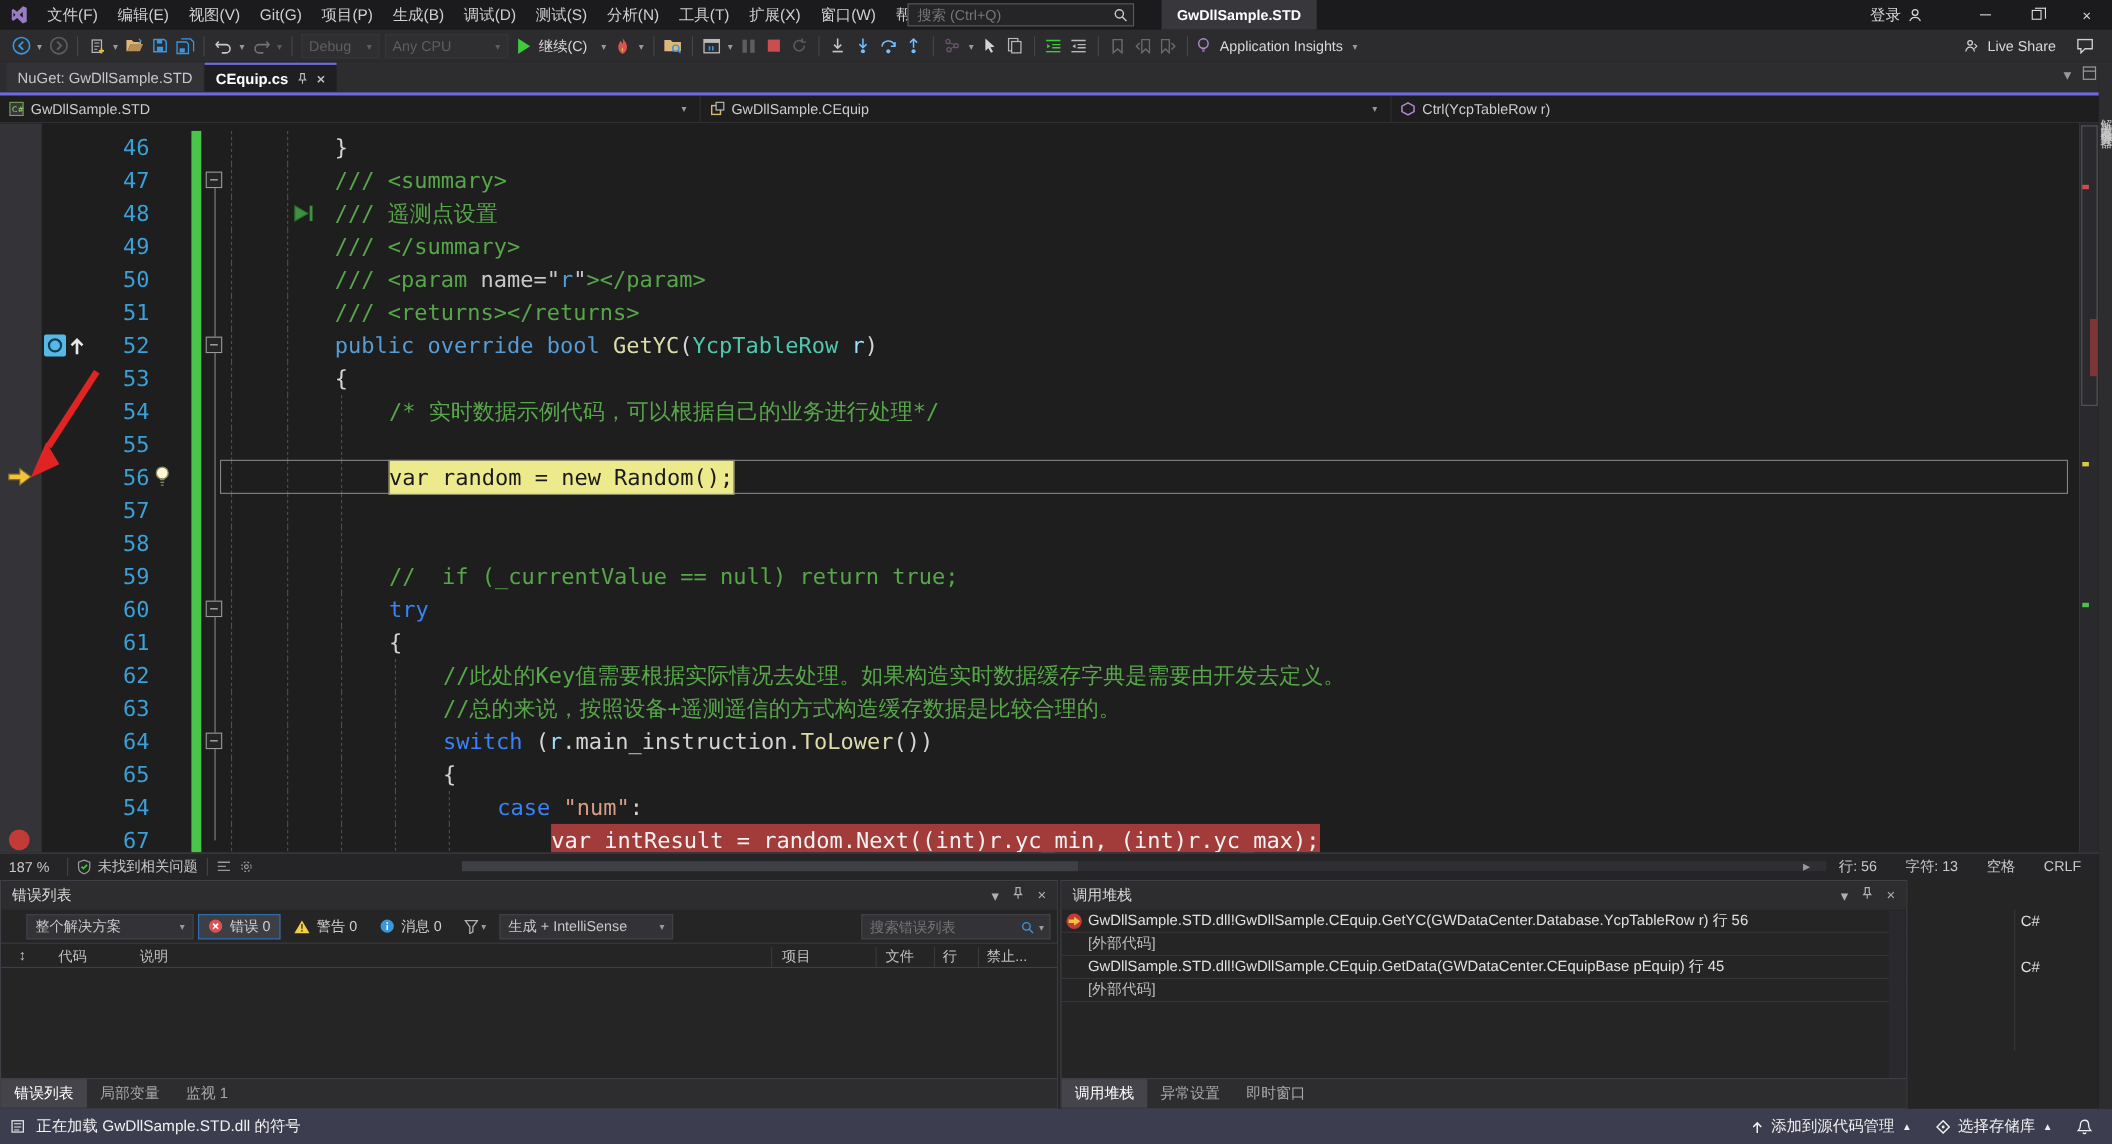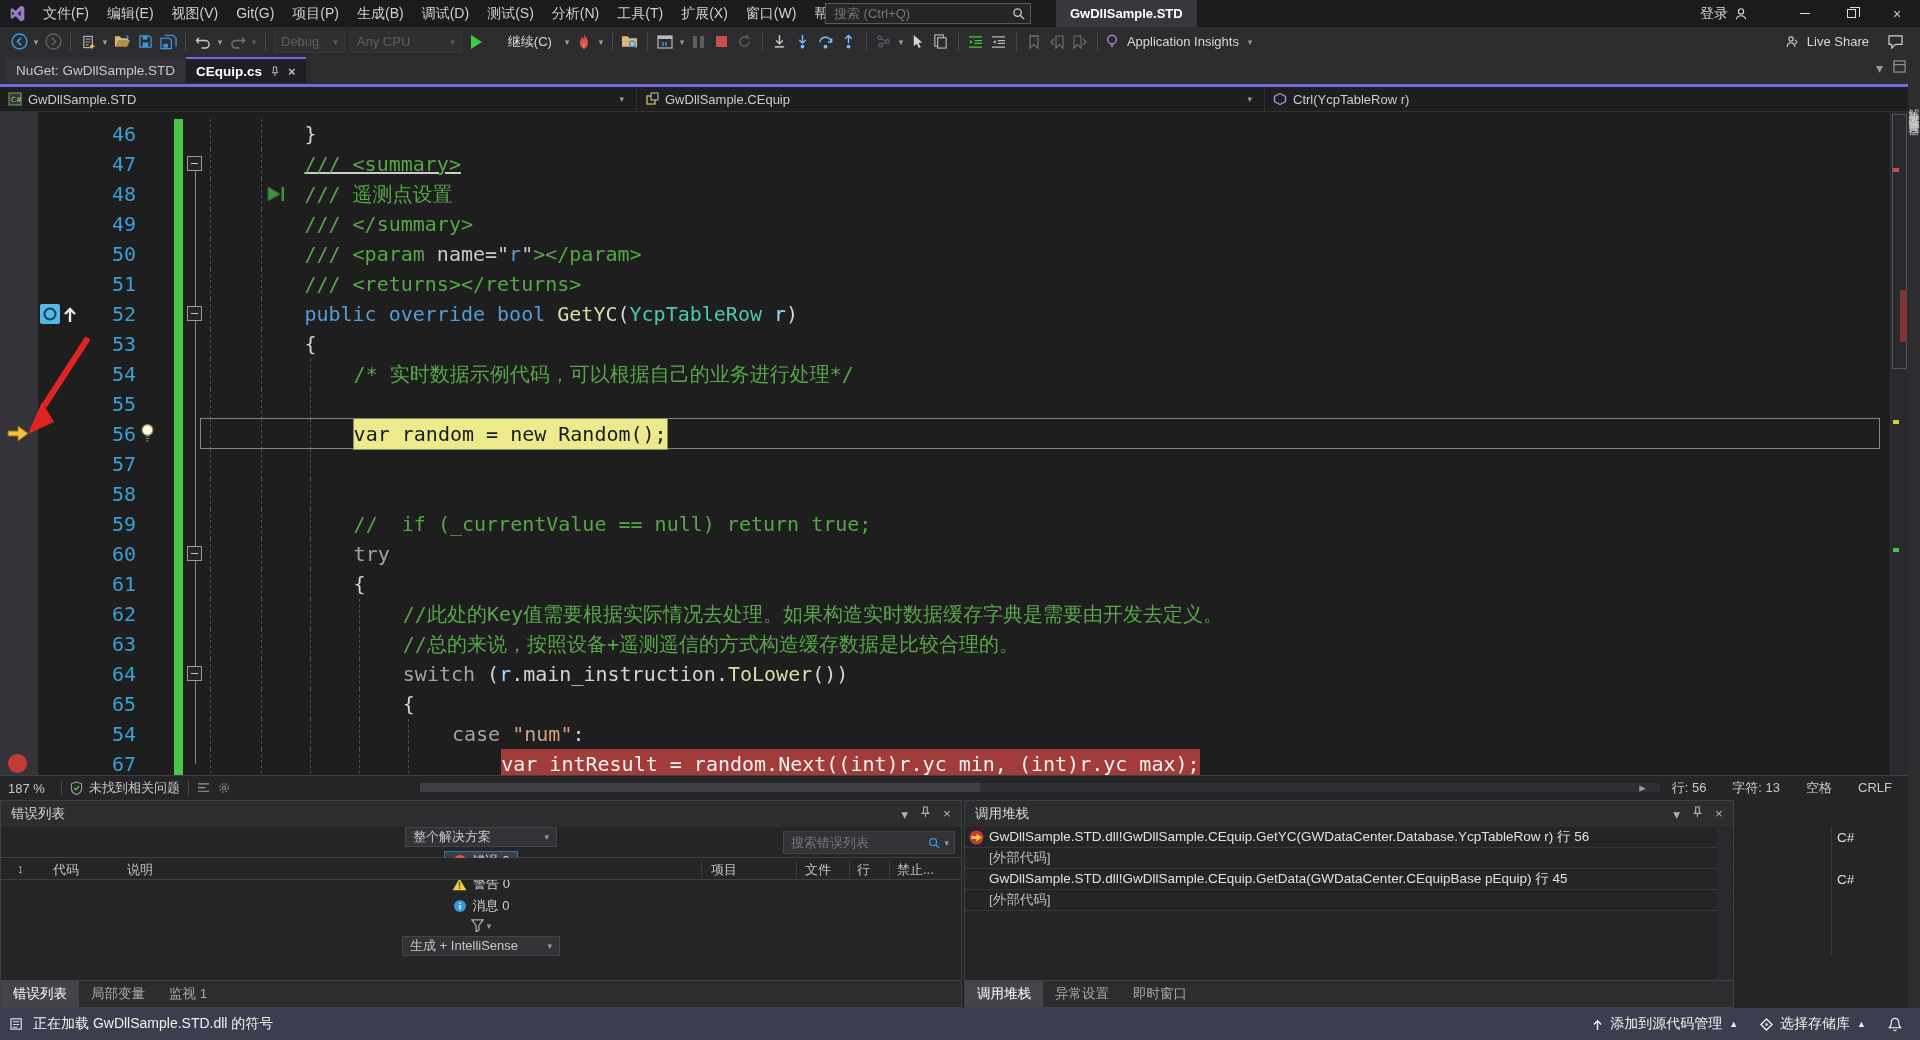--- a/index.html
+++ b/index.html
@@ -67,21 +67,21 @@
   #glyph-margin { position:absolute; left:0; top:0; width:38px; height:663px; background:#333338; }
   #change-bar { position:absolute; left:174px; top:7px; width:9px; height:660px; background:#49c549; }
   #fold-line { position:absolute; left:195px; top:52px; width:1px; height:600px; background:#86868a; }
   #code-rows { position:absolute; left:0; top:7px; width:1890px; }
   .crow { position:relative; height:30px; font-family:"DejaVu Sans Mono", monospace; font-size:20px; }
   .ln { position:absolute; left:38px; width:98px; text-align:right; color:#3ba0d8; line-height:30px; }
   .codetext { position:absolute; top:0; line-height:30px; white-space:pre; }
   .guide { position:absolute; top:0; bottom:0; width:0; border-left:1px dashed #4d4d52; }
   .foldbox { position:absolute; left:187px; top:7px; width:15px; height:15px; background:#252526; border:1px solid #999; }
   .foldbox:after { content:""; position:absolute; left:3px; top:6px; width:7px; height:1px; background:#cccccc; }
-  .c-fg{color:#d4d4d4} .c-doc{color:#57a64a} .c-kw{color:#569cd6} .c-ctl{color:#a3a3a3}
+  .c-fg{color:#d4d4d4} .c-doc{color:#57a64a} .c-kw{color:#569cd6} .c-ctl{color:#3b82f6}
   .c-typ{color:#4ec9b0} .c-prm{color:#9cdcfe} .c-mth{color:#dcdcaa} .c-str{color:#d69d85} .c-attr{color:#c8c8c8}
   .hl-y { background:#edea8e; color:#1a1a1a; outline:1px solid #8a8a6a; }
   .hl-y span { color:#1a1a1a !important; }
   .hl-r { background:#a23c3a; color:#f2f2f2; }
   .hl-r span { color:#f2f2f2 !important; }
   .stmt-frame { position:absolute; left:200px; width:1680px; top:-1px; height:31px; border:1px solid #848484; }
   .mi { position:absolute; }
 
   
   #v-scroll { position:absolute; left:1890px; top:112px; width:18px; height:663px; background:#2a2a2e; border-left:1px solid #333; }
@@ -101,21 +101,21 @@
   .pane { position:absolute; top:0; height:208px; background:#252526; border:1px solid #3f3f46; }
   #pane-errors { left:0; width:962px; }
   #pane-stack { left:964px; width:770px; }
   .pane-title { height:26px; background:#2d2d30; display:flex; align-items:center; padding:0 10px; color:#d8d8d8; font-size:13.5px; }
   .pane-title-icons { margin-left:auto; display:flex; gap:12px; color:#b0b0b0; }
   .ptab-bar { position:absolute; left:0; bottom:0; width:100%; height:27px; background:#2d2d30; display:flex; align-items:center; border-top:1px solid #3f3f46; }
   .ptab { padding:4px 12px; color:#a8a8a8; font-size:13.5px; }
   .ptab.active { background:#44444a; color:#ffffff; }
 
   
-  #el-toolbar { height:31px; display:flex; align-items:center; gap:4px; padding:0 23px; border-bottom:1px solid #3f3f46;flex-direction:column; }
+  #el-toolbar { height:31px; display:flex; align-items:center; gap:4px; padding:0 23px; border-bottom:1px solid #3f3f46; }
   .el-select { height:23px; background:#333337; border:1px solid #434346; color:#c8c8c8;
     display:flex; align-items:center; gap:12px; padding:0 7px; font-size:13px; }
   .el-btn { height:23px; display:flex; align-items:center; gap:6px; padding:0 8px; color:#d0d0d0; font-size:13px; }
   .el-btn.sel { background:#3e3e45; border:1px solid #2f72b5; }
   #el-search { position:absolute; left:782px; top:30px; width:172px; height:23px;
     background:#333337; border:1px solid #434346; display:flex; align-items:center; padding:0 5px; }
   #el-search input { flex:1; width:110px; background:transparent; border:0; outline:0; color:#9a9a9a; font-size:13px; font-family:"Liberation Sans",sans-serif; }
   #el-header { position:relative; height:22px; border-bottom:1px solid #3f3f46; background:#252526; color:#c0c0c0; font-size:13px; }
   #el-header span { position:absolute; top:3px; }
   .el-colline { position:absolute; top:0; bottom:0; width:1px; background:#3a3a3e; }
@@ -251,21 +251,21 @@
     <span class="tb-dd dim">▾</span>
   <span class="tb-sep"></span>
   <div class="tb-select dim">
     <span>Debug</span>
       <span class="tiny-dd">▾</span>
   </div>
   <div class="tb-select dim" style="width:112px">
     <span>Any CPU</span>
       <span class="tiny-dd" style="margin-left:auto">▾</span>
   </div>
-  <div class="tb-btn" style="gap:23px; padding:0 6px;text-align:center;">
+  <div class="tb-btn" style="gap:5px; padding:0 6px;text-align:center;">
     <span class="play-tri"></span>
     <span class="tb-text">继续(C)</span>
   </div>
     <span class="tb-dd">▾</span>
   <div class="tb-btn">
     <svg width="14" height="16" viewBox="0 0 14 16">
         <path d="M7 0C8 3 11 4.5 11 8.5 11 12 9.5 14 7 15 4.5 14 3 12 3 8.5 3 6 4.5 5 5 3c1 1 1.6 1.8 2 3 .6-1.8.3-3.9 0-6z" fill="#d9534f"></path>
         <path d="M7 9c.8 1.2.8 3-.1 4.4C6 12.5 5.8 10.6 7 9z" fill="#f0ad4e"></path>
       </svg>
   </div>
@@ -474,21 +474,21 @@
         <span class="guide" style="left: 210px;"></span>
         <span class="guide" style="left: 261px;"></span>
         <span class="ln">46</span>
         <span class="codetext" style="left: 304.4px;"><span class="c-fg">}</span></span>
       </div>
       <div class="crow">
         <span class="guide" style="left: 210px;"></span>
         <span class="guide" style="left: 261px;"></span>
         <span class="ln">47</span>
         <span class="foldbox"></span>
-        <span class="codetext" style="left: 304.4px; text-decoration: underline;"><span class="c-doc">/// &lt;summary&gt;</span></span>
+        <span class="codetext" style="left: 304.4px;"><span class="c-doc">/// &lt;summary&gt;</span></span>
       </div>
       <div class="crow">
         <span class="guide" style="left: 210px;"></span>
         <span class="guide" style="left: 261px;"></span>
         <span class="ln">48</span>
         <span class="mi" style="left: 266px; top: 6px;">
           <svg width="20" height="18" viewBox="0 0 20 18">
             <path d="M2 2l12 7-12 7z" fill="#3d9140" stroke="#2a6b2d"></path>
             <rect x="15.5" y="2" width="2.6" height="14" fill="#3d9140"></rect>
           </svg>

